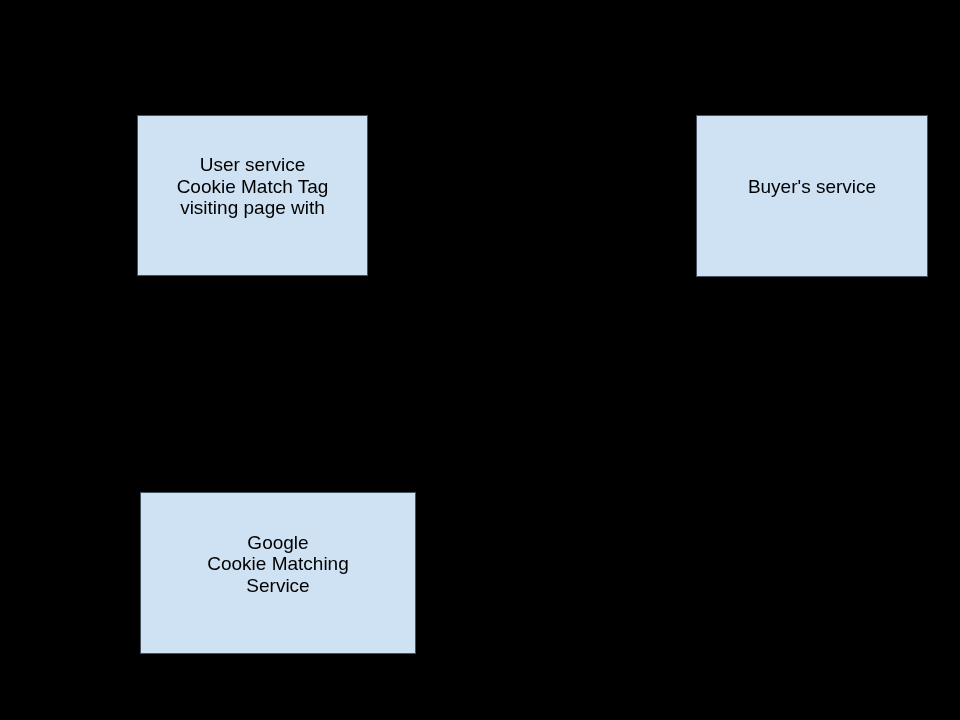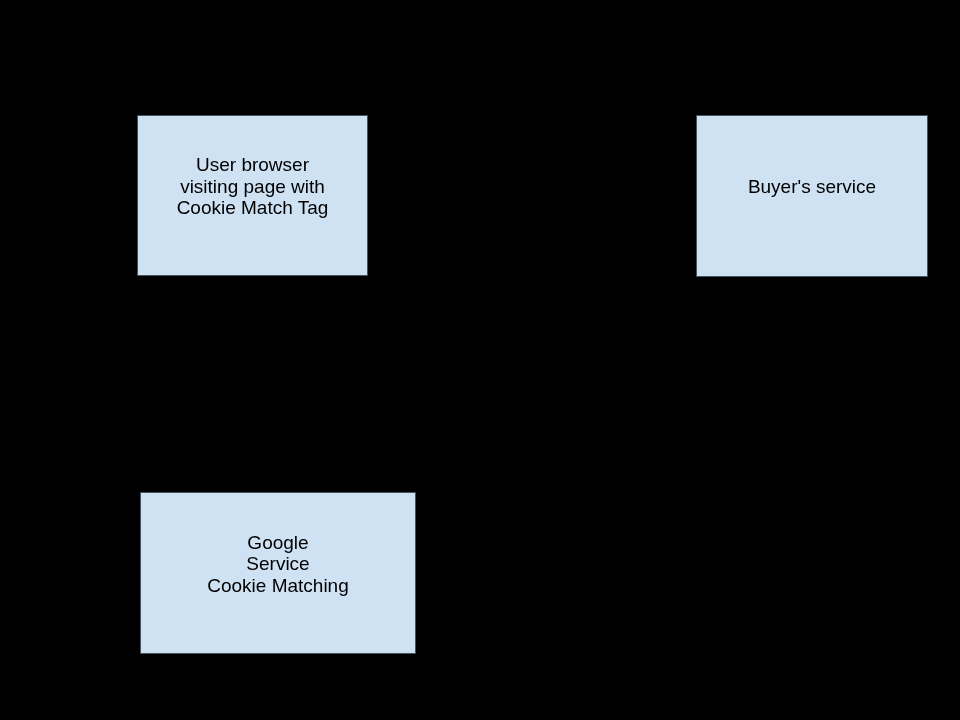--- a/index.html
+++ b/index.html
@@ -42,33 +42,33 @@
   #node-buyers-service          { left: 696px; top: 115px; width: 232px; height: 162px; }
   #node-google-cookie-matching  { left: 140px; top: 492px; width: 276px; height: 162px; }
 </style>
 </head>
 <body>
 
 <div class="canvas">
 
   <div class="node" id="node-user-browser">
     <div class="node-label">
-      <span>User browser</span>
+      <span>User service</span>
+      <span>Cookie Match Tag</span>
       <span>visiting page with</span>
-      <span>Cookie Match Tag</span>
     </div>
   </div>
 
   <div class="node" id="node-buyers-service">
     <div class="node-label">
       <span>Buyer's service</span>
     </div>
   </div>
 
   <div class="node" id="node-google-cookie-matching">
     <div class="node-label">
       <span>Google</span>
+      <span>Cookie Matching</span>
       <span>Service</span>
-      <span>Cookie Matching</span>
     </div>
   </div>
 
 </div>
 
 </body></html>

